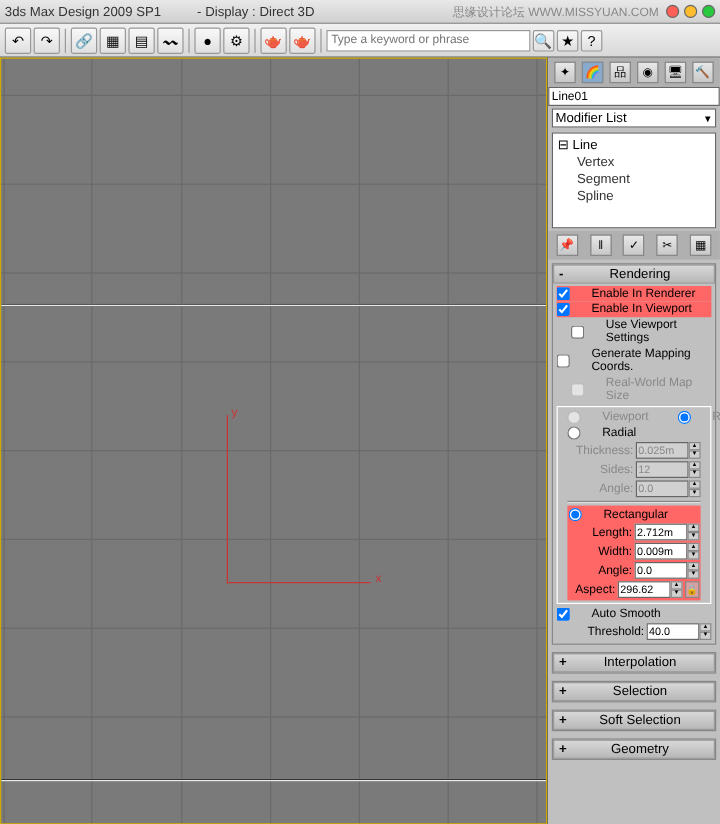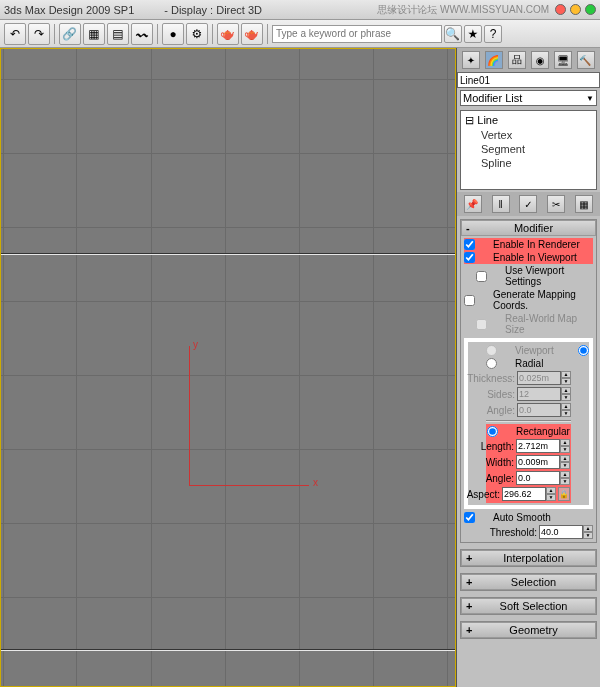--- a/index.html
+++ b/index.html
@@ -47,21 +47,21 @@
 .hl-red { background:#ff6666; }
 .param-row { display:flex; align-items:center; justify-content:flex-end; gap:2px; padding:1px 0; }
 .param-row label { font-size:10px; }
 .param-row.disabled label { color:#888; }
 .spinbox { display:flex; }
 .spinbox input { width:44px; height:14px; border:1px solid #666; padding:0 1px; font-size:9px; text-align:left; }
 .spinbox.disabled input { background:#d0d0d0; color:#888; }
 .spin-btns { display:flex; flex-direction:column; }
 .spin-btn { width:10px; height:7px; background:#d0d0d0; border:1px solid #888; font-size:5px; line-height:5px; text-align:center; cursor:pointer; }
 .lock-btn { width:12px; height:14px; background:#d8a0a0; border:1px solid #888; font-size:8px; display:flex; align-items:center; justify-content:center; }
-.fieldset { border:4px solid #ffffff; margin:2px 0; padding:2px 18px; position:relative; }
+.fieldset { border:1px solid #ffffff; margin:2px 0; padding:2px 8px; position:relative; }
 .hr-inset { border:0; border-top:1px solid #888; border-bottom:1px solid #e0e0e0; margin:2px 0; }
 </style>
 </head>
 <body>
 
 <div class="titlebar">
   <span>3ds Max Design 2009 SP1</span>
   <span style="width:30px"></span>
   <span>- Display : Direct 3D</span>
   <span class="watermark">思缘设计论坛 WWW.MISSYUAN.COM</span>
@@ -145,21 +145,21 @@
       <div class="tab-icon">📌</div>
       <div class="tab-icon">‖</div>
       <div class="tab-icon">✓</div>
       <div class="tab-icon">✂</div>
       <div class="tab-icon">▦</div>
     </div>
 
     <div class="rollout">
       <div class="rollout-hdr">
         <span class="sign">-</span>
-          <span class="title">Modifier</span>
+          <span class="title">Rendering</span>
       </div>
       <div class="rollout-body">
         <div class="chk-row hl-red">
             <input type="checkbox" checked="" style="">
             <label>Enable In Renderer</label>
           </div>
         <div class="chk-row hl-red">
             <input type="checkbox" checked="" style="">
             <label>Enable In Viewport</label>
           </div>

